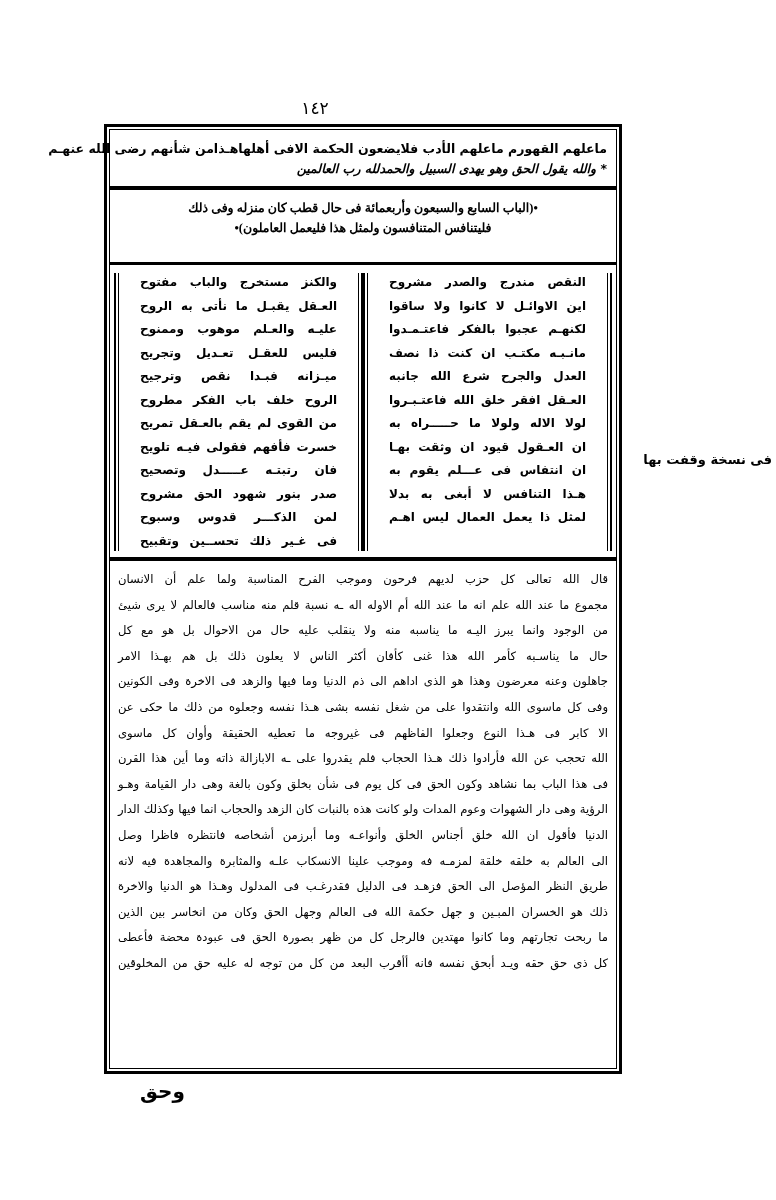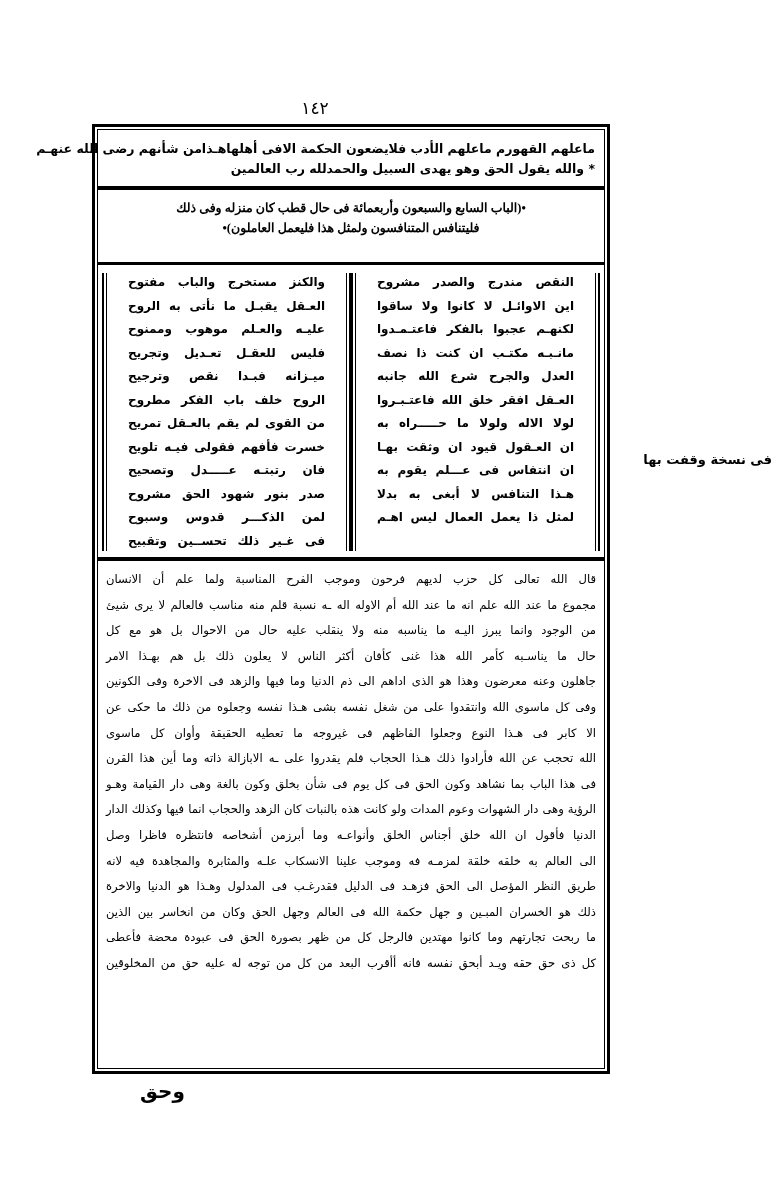--- a/index.html
+++ b/index.html
@@ -24,21 +24,21 @@
     width: 630px;
     text-align: center;
     font-size: 17px;
     letter-spacing: 1px;
     direction: rtl;
   }
 
   
   #frame {
     position: absolute;
-    left: 92px;
+    left: 104px;
     top: 124px;
     width: 518px;
     height: 950px;
     border: 3px solid #000;
     box-sizing: border-box;
     background: #fff;
   }
   #frame-inner {
     position: absolute;
     left: 2px;
@@ -60,21 +60,21 @@
   #header-block .line {
     direction: rtl;
     font-size: 12.5px;
     line-height: 20px;
     letter-spacing: -0.2px;
     white-space: nowrap;
     font-weight: 600;
     transform: scaleX(1.0);
   }
   #header-block .line.l1 { text-align: justify; text-align-last: justify; }
-  #header-block .line.l2 { text-align: right; }
+  #header-block .line.l2 { text-align: right; font-style: italic; }
 
   
   #chapter-block {
     padding: 8px 14px 24px 14px;
     border-bottom: 3px solid #000;
     border-top: 1px solid #000;
     font-family: Liberation Serif, serif;
   }
   #chapter-block .line {
     direction: rtl;

